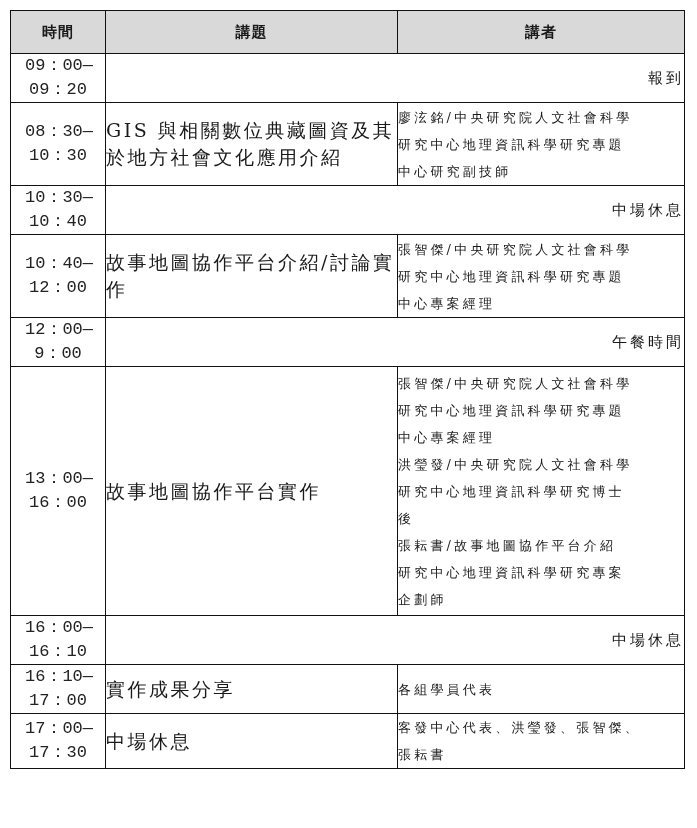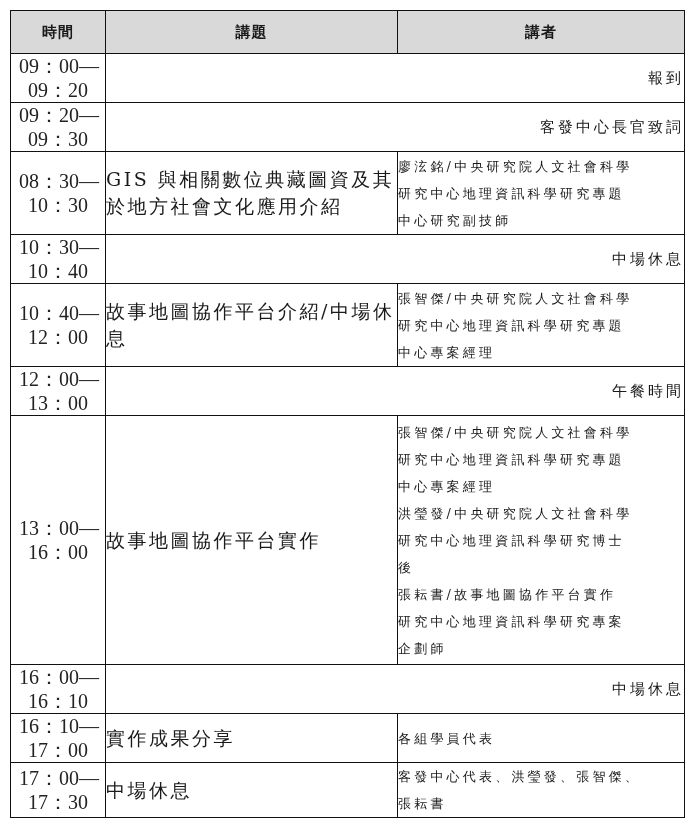--- a/index.html
+++ b/index.html
@@ -34,22 +34,22 @@
       font-size: 15px;
       height: 42px;
       text-align: center;
       letter-spacing: 1px;
     }
     col.c-time { width: 95px; }
     col.c-topic { width: 292px; }
     col.c-speaker { width: 287px; }
     td.time {
       text-align: center;
-      font-family: Liberation Serif, serif;
-      font-size: 20px;
+      font-family: Liberation Mono, monospace;
+      font-size: 17px;
       line-height: 24px;
       color: #222;
     }
     td.time span { display: block; }
     td.time .t-start { padding-left: 2px; }
     td.span-cell {
       text-align: right;
       font-size: 15px;
       letter-spacing: 3px;
     }
@@ -91,27 +91,20 @@
   <tbody>
 
     <tr class="r-h1">
       <td class="time">
         <span class="t-start">09：00—</span>
         <span>09：20</span>
       </td>
       <td class="span-cell" colspan="2">報到</td>
     </tr>
 
-    <tr class="r-h2">
-      <td class="time">
-        <span class="t-start">09：20—</span>
-        <span>09：30</span>
-      </td>
-      <td class="span-cell" colspan="2">客發中心長官致詞</td>
-    </tr>
 
     <tr class="r-h3">
       <td class="time">
         <span class="t-start">08：30—</span>
         <span>10：30</span>
       </td>
       <td class="topic">GIS 與相關數位典藏圖資及其於地方社會文化應用介紹</td>
       <td class="speaker">
         <span class="line">廖泫銘/中央研究院人文社會科學</span>
         <span class="line">研究中心地理資訊科學研究專題</span>
@@ -125,50 +118,50 @@
         <span>10：40</span>
       </td>
       <td class="span-cell" colspan="2">中場休息</td>
     </tr>
 
     <tr class="r-h3">
       <td class="time">
         <span class="t-start">10：40—</span>
         <span>12：00</span>
       </td>
-      <td class="topic">故事地圖協作平台介紹/中場休息</td>
+      <td class="topic">故事地圖協作平台介紹/討論實作</td>
       <td class="speaker">
         <span class="line">張智傑/中央研究院人文社會科學</span>
         <span class="line">研究中心地理資訊科學研究專題</span>
         <span class="line">中心專案經理</span>
       </td>
     </tr>
 
     <tr class="r-h1">
       <td class="time">
         <span class="t-start">12：00—</span>
-        <span>13：00</span>
+        <span>9：00</span>
       </td>
       <td class="span-cell" colspan="2">午餐時間</td>
     </tr>
 
     <tr class="r-h9">
       <td class="time">
         <span class="t-start">13：00—</span>
         <span>16：00</span>
       </td>
       <td class="topic">故事地圖協作平台實作</td>
       <td class="speaker">
         <span class="line">張智傑/中央研究院人文社會科學</span>
         <span class="line">研究中心地理資訊科學研究專題</span>
         <span class="line">中心專案經理</span>
         <span class="line">洪瑩發/中央研究院人文社會科學</span>
         <span class="line">研究中心地理資訊科學研究博士</span>
         <span class="line">後</span>
-        <span class="line">張耘書/故事地圖協作平台實作</span>
+        <span class="line">張耘書/故事地圖協作平台介紹</span>
         <span class="line">研究中心地理資訊科學研究專案</span>
         <span class="line">企劃師</span>
       </td>
     </tr>
 
     <tr class="r-h1">
       <td class="time">
         <span class="t-start">16：00—</span>
         <span>16：10</span>
       </td>

